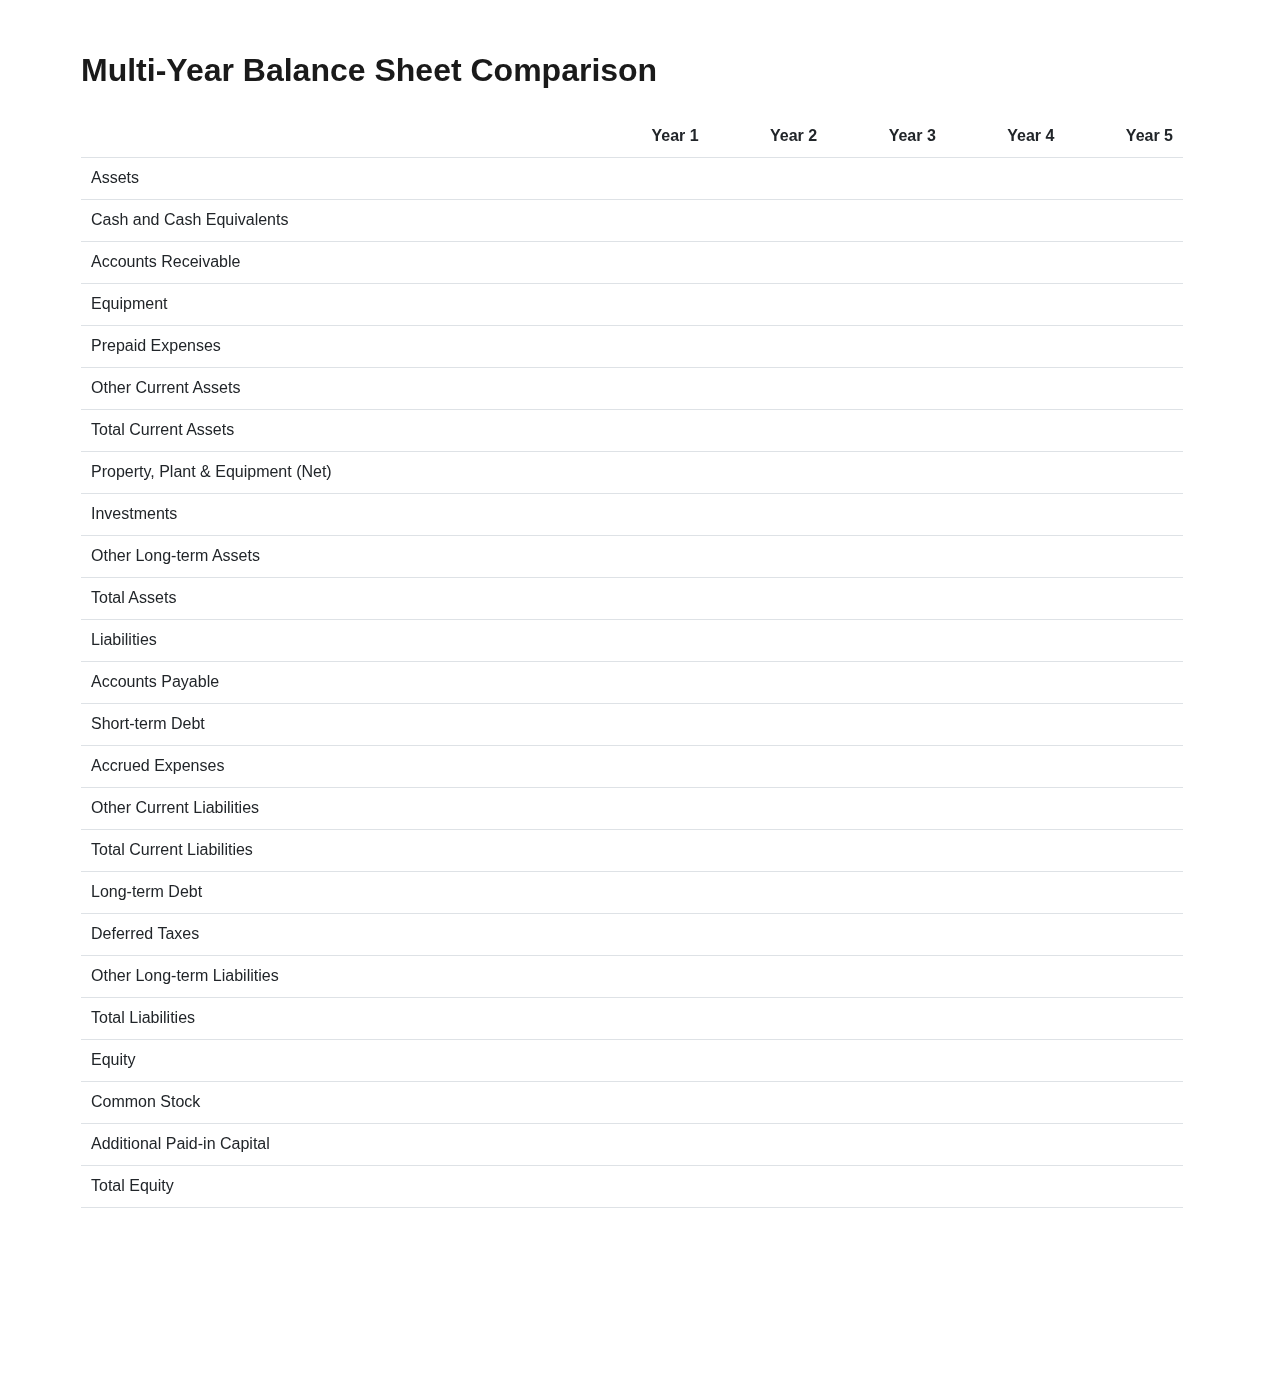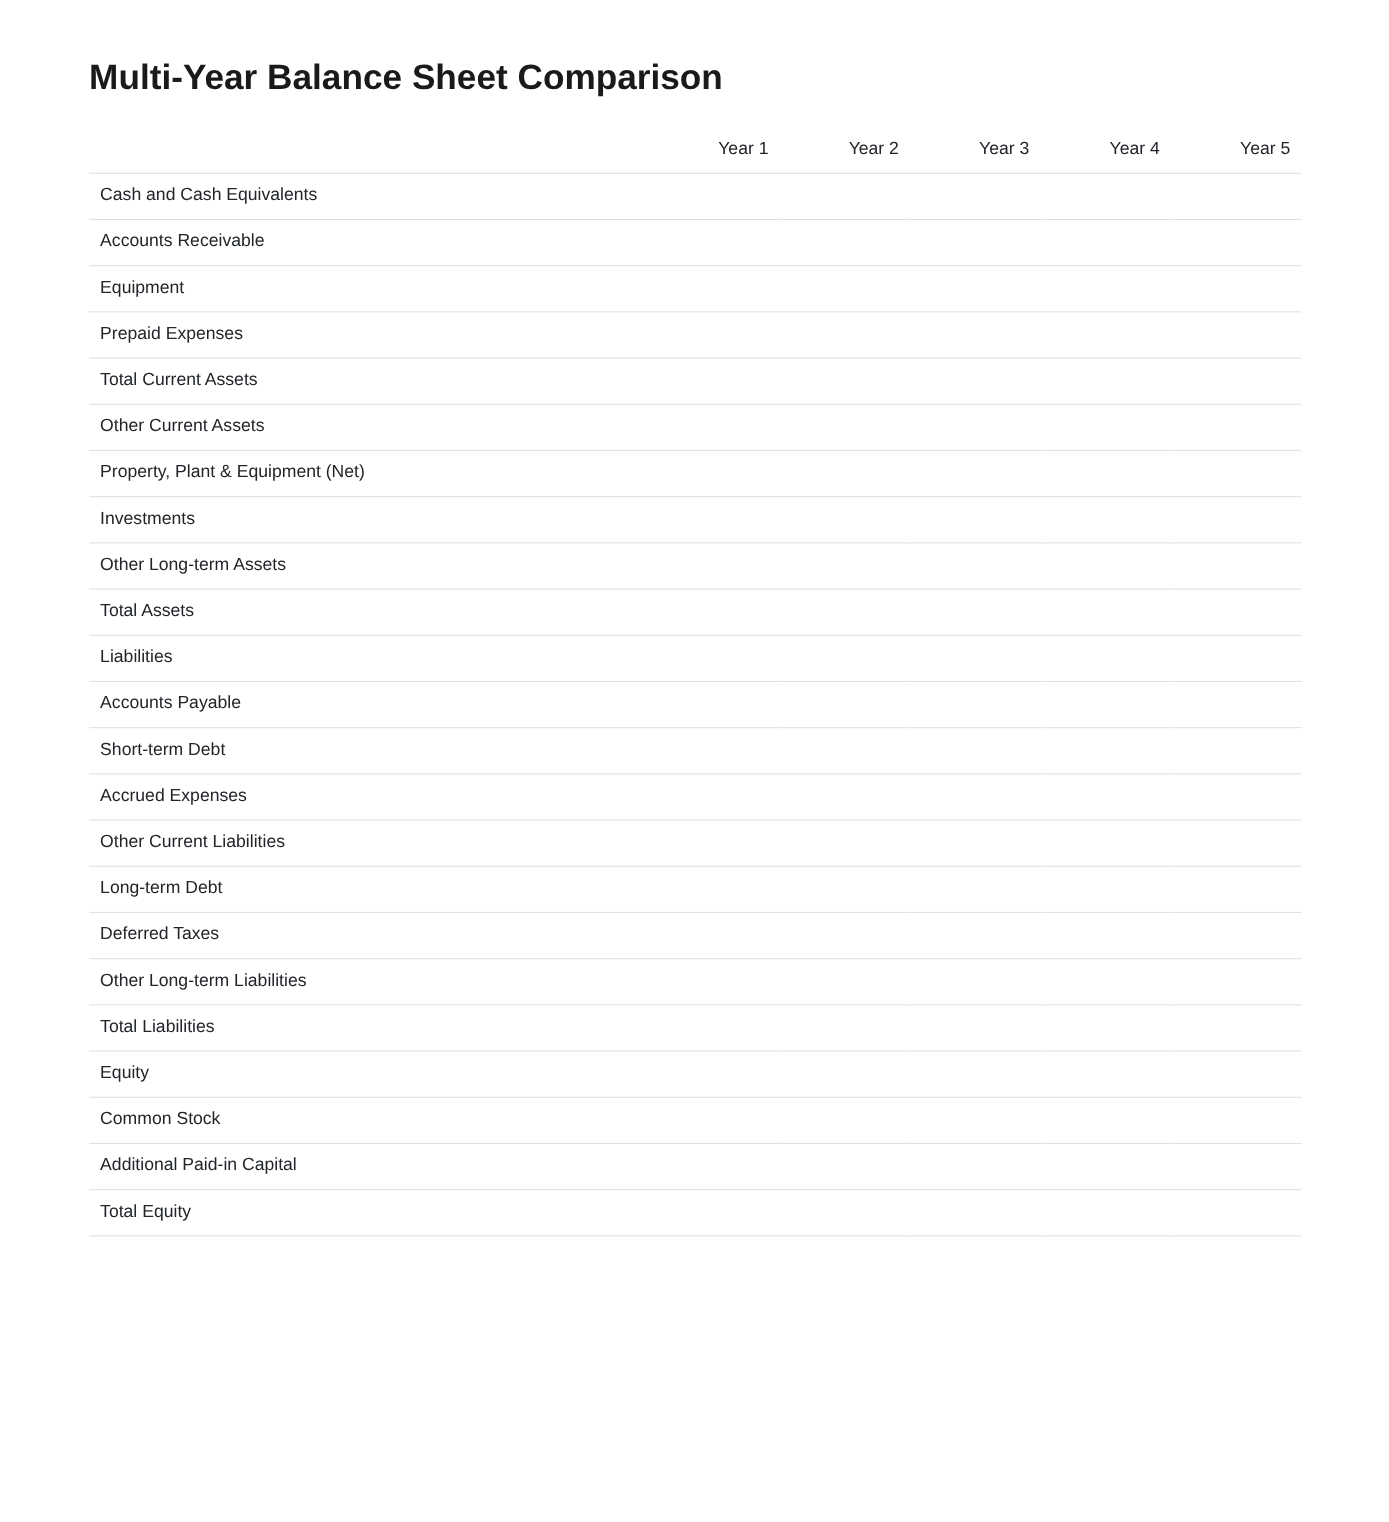--- a/index.html
+++ b/index.html
@@ -34,21 +34,21 @@
     padding: 8.5px 10px;
     line-height: 24px;
     border-bottom: 1px solid #dee2e6;
     font-weight: 400;
     text-align: left;
     vertical-align: middle;
     white-space: nowrap;
     overflow: hidden;
   }
   table.bs-table thead th {
-    font-weight: 400;
+    font-weight: 700;
     border-bottom: 1px solid #dee2e6;
   }
   table.bs-table col.label-col { width: 509px; }
   table.bs-table col.year-col { width: 118.6px; }
   table.bs-table th.year-cell,
   table.bs-table td.year-cell {
     text-align: right;
   }
 </style>
 </head>
@@ -72,20 +72,28 @@
 
       <th class="year-cell">Year 1</th>
           <th class="year-cell">Year 2</th>
           <th class="year-cell">Year 3</th>
           <th class="year-cell">Year 4</th>
           <th class="year-cell">Year 5</th>
         </tr>
     </thead>
     <tbody id="table-body">
 
+    <tr>
+          <td class="label-cell">Assets</td>
+          <td class="year-cell"></td>
+          <td class="year-cell"></td>
+          <td class="year-cell"></td>
+          <td class="year-cell"></td>
+          <td class="year-cell"></td>
+        </tr>
         <tr>
           <td class="label-cell">Cash and Cash Equivalents</td>
           <td class="year-cell"></td>
           <td class="year-cell"></td>
           <td class="year-cell"></td>
           <td class="year-cell"></td>
           <td class="year-cell"></td>
         </tr>
         <tr>
           <td class="label-cell">Accounts Receivable</td>
@@ -105,36 +113,36 @@
         </tr>
         <tr>
           <td class="label-cell">Prepaid Expenses</td>
           <td class="year-cell"></td>
           <td class="year-cell"></td>
           <td class="year-cell"></td>
           <td class="year-cell"></td>
           <td class="year-cell"></td>
         </tr>
         <tr>
+          <td class="label-cell">Other Current Assets</td>
+          <td class="year-cell"></td>
+          <td class="year-cell"></td>
+          <td class="year-cell"></td>
+          <td class="year-cell"></td>
+          <td class="year-cell"></td>
+        </tr>
+        <tr>
           <td class="label-cell">Total Current Assets</td>
           <td class="year-cell"></td>
           <td class="year-cell"></td>
           <td class="year-cell"></td>
           <td class="year-cell"></td>
           <td class="year-cell"></td>
         </tr>
         <tr>
-          <td class="label-cell">Other Current Assets</td>
-          <td class="year-cell"></td>
-          <td class="year-cell"></td>
-          <td class="year-cell"></td>
-          <td class="year-cell"></td>
-          <td class="year-cell"></td>
-        </tr>
-        <tr>
           <td class="label-cell">Property, Plant &amp; Equipment (Net)</td>
           <td class="year-cell"></td>
           <td class="year-cell"></td>
           <td class="year-cell"></td>
           <td class="year-cell"></td>
           <td class="year-cell"></td>
         </tr>
         <tr>
           <td class="label-cell">Investments</td>
           <td class="year-cell"></td>
@@ -186,20 +194,28 @@
         <tr>
           <td class="label-cell">Accrued Expenses</td>
           <td class="year-cell"></td>
           <td class="year-cell"></td>
           <td class="year-cell"></td>
           <td class="year-cell"></td>
           <td class="year-cell"></td>
         </tr>
         <tr>
           <td class="label-cell">Other Current Liabilities</td>
+          <td class="year-cell"></td>
+          <td class="year-cell"></td>
+          <td class="year-cell"></td>
+          <td class="year-cell"></td>
+          <td class="year-cell"></td>
+        </tr>
+        <tr>
+          <td class="label-cell">Total Current Liabilities</td>
           <td class="year-cell"></td>
           <td class="year-cell"></td>
           <td class="year-cell"></td>
           <td class="year-cell"></td>
           <td class="year-cell"></td>
         </tr>
         <tr>
           <td class="label-cell">Long-term Debt</td>
           <td class="year-cell"></td>
           <td class="year-cell"></td>

